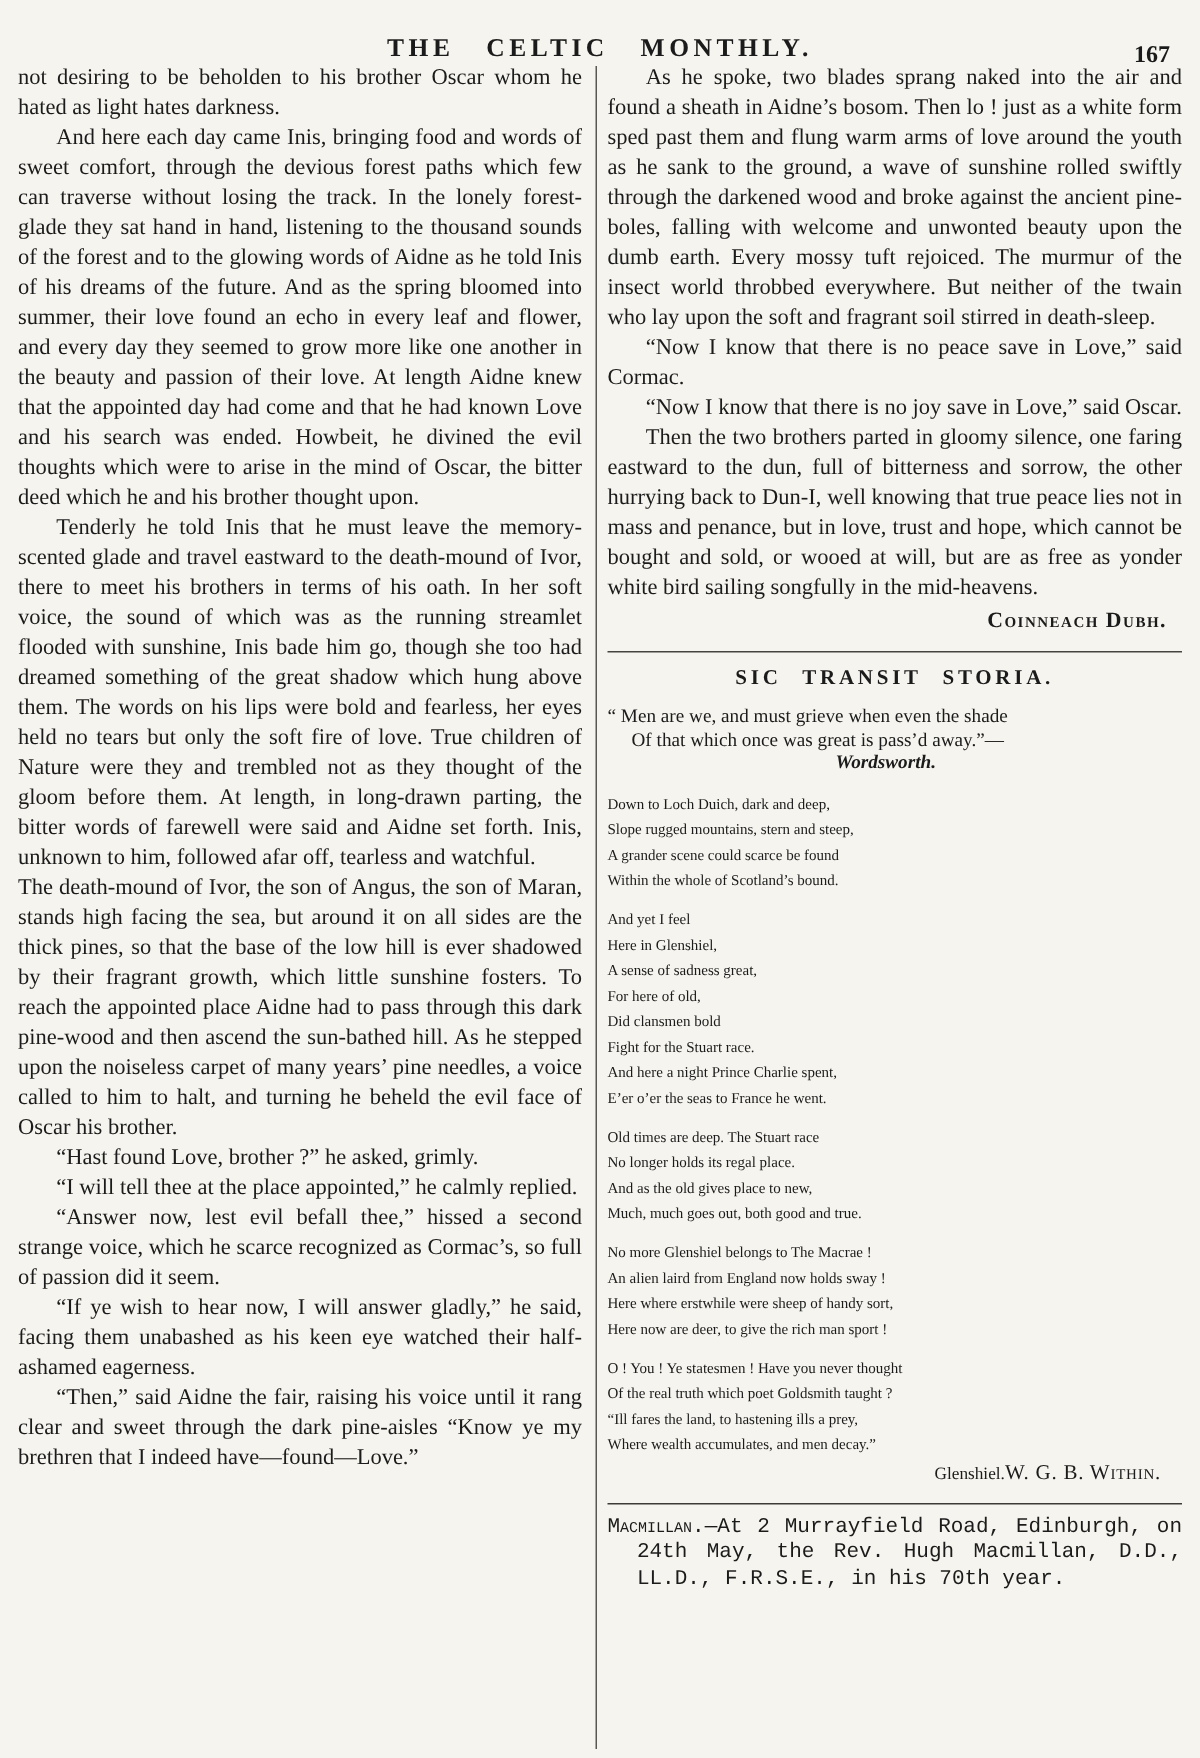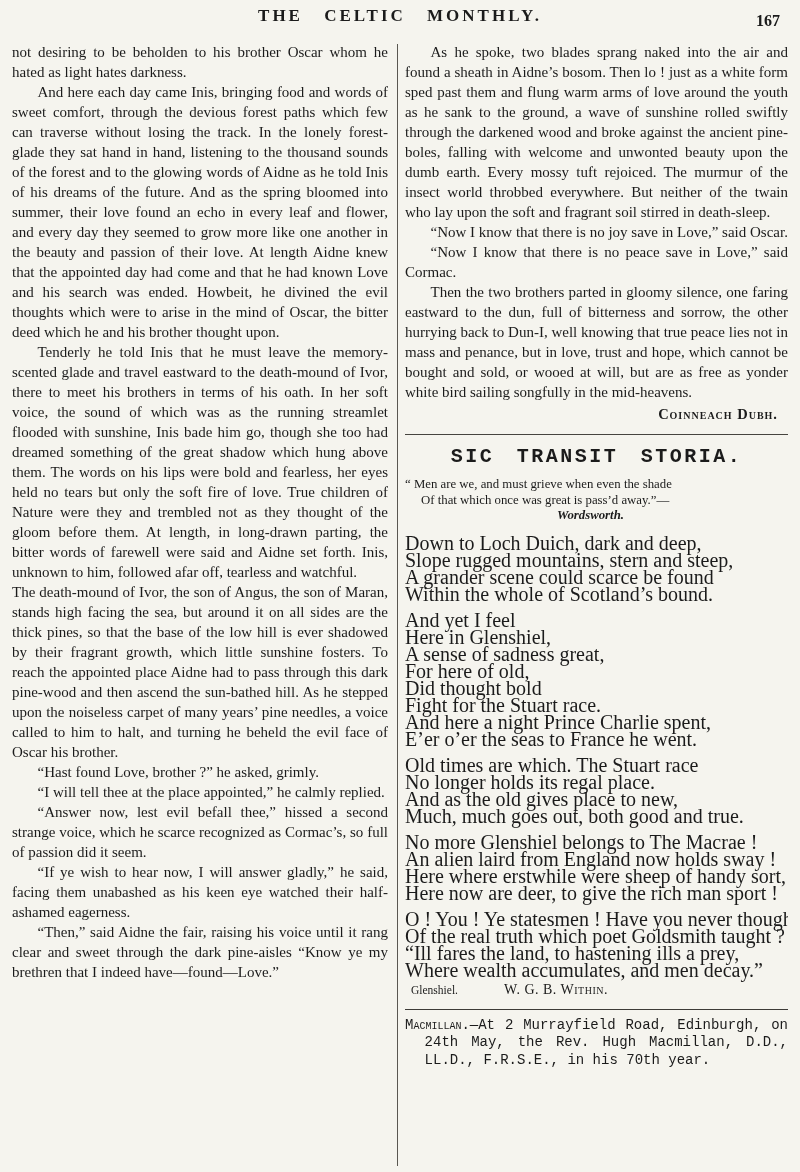--- a/index.html
+++ b/index.html
@@ -9,21 +9,21 @@
     font-family:"Liberation Serif","DejaVu Serif",serif;
     color:#1b1b1b;
   }
   .page {
     position:relative;
     width:800px; height:1172px;
     background:#f5f4ee;
     overflow:hidden;
   }
   .header {
-    position:absolute; top:6px; left:0; right:0;
+    position:absolute; top:22px; left:0; right:0;
     text-align:center;
   }
   .journal-title {
     display:inline-block;
     font-weight:bold;
     font-size:17px;
     letter-spacing:3px;
     word-spacing:14px;
   }
   .page-number {
@@ -65,50 +65,49 @@
   }
 
   .section-rule {
     border:0; border-top:1px solid #46443f;
     margin:10px 0 10px 0;
   }
 
   .section-heading {
     margin:0 0 9px 0;
     text-align:center;
-    font-family:Liberation Mono, monospace;
-    font-weight:bold;
-    font-size:20px;
+    font-family:Liberation Serif, serif;
+    font-weight:bold;
+    font-size:14px;
     letter-spacing:2.5px;
     word-spacing:8px;
   }
 
   .epigraph {
     font-size:12.8px;
     line-height:15.5px;
     margin-bottom:11px;
   }
   .ep-line2 { padding-left:16px; }
   .ep-attr {
     text-align:center;
     font-style:italic;
     font-weight:bold;
     padding-right:12px;
   }
 
-  .poem { font-size:20px; line-height:17px; }
+  .poem { font-size:10px; line-height:17px; }
   .stanza + .stanza { margin-top:9px; }
   .poem-line { white-space:nowrap; }
 
   .poem-footer {
     display:flex;
-    justify-content:flex-start;
+    justify-content:flex-end;
     align-items:baseline;
     margin-top:3px;
-    gap:46px;
   }
   .poem-place { font-size:11.5px; padding-left:6px; }
   .poem-author {
     font-variant:small-caps;
     letter-spacing:0.5px;
     font-size:14px;
     padding-right:14px;
   }
 
   .notice-rule {
@@ -150,22 +149,22 @@
           <p class="para">“If ye wish to hear now, I will answer gladly,” he said, facing them unabashed as his keen eye watched their half-ashamed eagerness.</p>
           <p class="para">“Then,” said Aidne the fair, raising his voice until it rang clear and sweet through the dark pine-aisles “Know ye my brethren that I indeed have—found—Love.”</p>
         </div>
     </div>
 
     <div class="divider"></div>
 
     <div class="col col-right">
       <div>
           <p class="para">As he spoke, two blades sprang naked into the air and found a sheath in Aidne’s bosom. Then lo ! just as a white form sped past them and flung warm arms of love around the youth as he sank to the ground, a wave of sunshine rolled swiftly through the darkened wood and broke against the ancient pine-boles, falling with welcome and unwonted beauty upon the dumb earth. Every mossy tuft rejoiced. The murmur of the insect world throbbed everywhere. But neither of the twain who lay upon the soft and fragrant soil stirred in death-sleep.</p>
+          <p class="para">“Now I know that there is no peace save in Love,” said Cormac.</p>
           <p class="para">“Now I know that there is no joy save in Love,” said Oscar.</p>
-          <p class="para">“Now I know that there is no peace save in Love,” said Cormac.</p>
           <p class="para">Then the two brothers parted in gloomy silence, one faring eastward to the dun, full of bitterness and sorrow, the other hurrying back to Dun-I, well knowing that true peace lies not in mass and penance, but in love, trust and hope, which cannot be bought and sold, or wooed at will, but are as free as yonder white bird sailing songfully in the mid-heavens.</p>
         </div>
 
       <div class="signature">Coinneach Dubh.</div>
 
       <hr class="section-rule">
 
       <h2 class="section-heading">SIC TRANSIT STORIA.</h2>
 
       <div class="epigraph">
@@ -183,29 +182,29 @@
                 <div class="poem-line">A grander scene could scarce be found</div>
                 <div class="poem-line">Within the whole of Scotland’s bound.</div>
               </div>
           </div>
             <div class="stanza">
             <div>
                 <div class="poem-line">And yet I feel</div>
                 <div class="poem-line">Here in Glenshiel,</div>
                 <div class="poem-line">A sense of sadness great,</div>
                 <div class="poem-line">For here of old,</div>
-                <div class="poem-line">Did thought bold</div>
+                <div class="poem-line">Did clansmen bold</div>
                 <div class="poem-line">Fight for the Stuart race.</div>
                 <div class="poem-line">And here a night Prince Charlie spent,</div>
                 <div class="poem-line">E’er o’er the seas to France he went.</div>
               </div>
           </div>
             <div class="stanza">
             <div>
-                <div class="poem-line">Old times are which.  The Stuart race</div>
+                <div class="poem-line">Old times are deep.  The Stuart race</div>
                 <div class="poem-line">No longer holds its regal place.</div>
                 <div class="poem-line">And as the old gives place to new,</div>
                 <div class="poem-line">Much, much goes out, both good and true.</div>
               </div>
           </div>
             <div class="stanza">
             <div>
                 <div class="poem-line">No more Glenshiel belongs to The Macrae !</div>
                 <div class="poem-line">An alien laird from England now holds sway !</div>
                 <div class="poem-line">Here where erstwhile were sheep of handy sort,</div>

